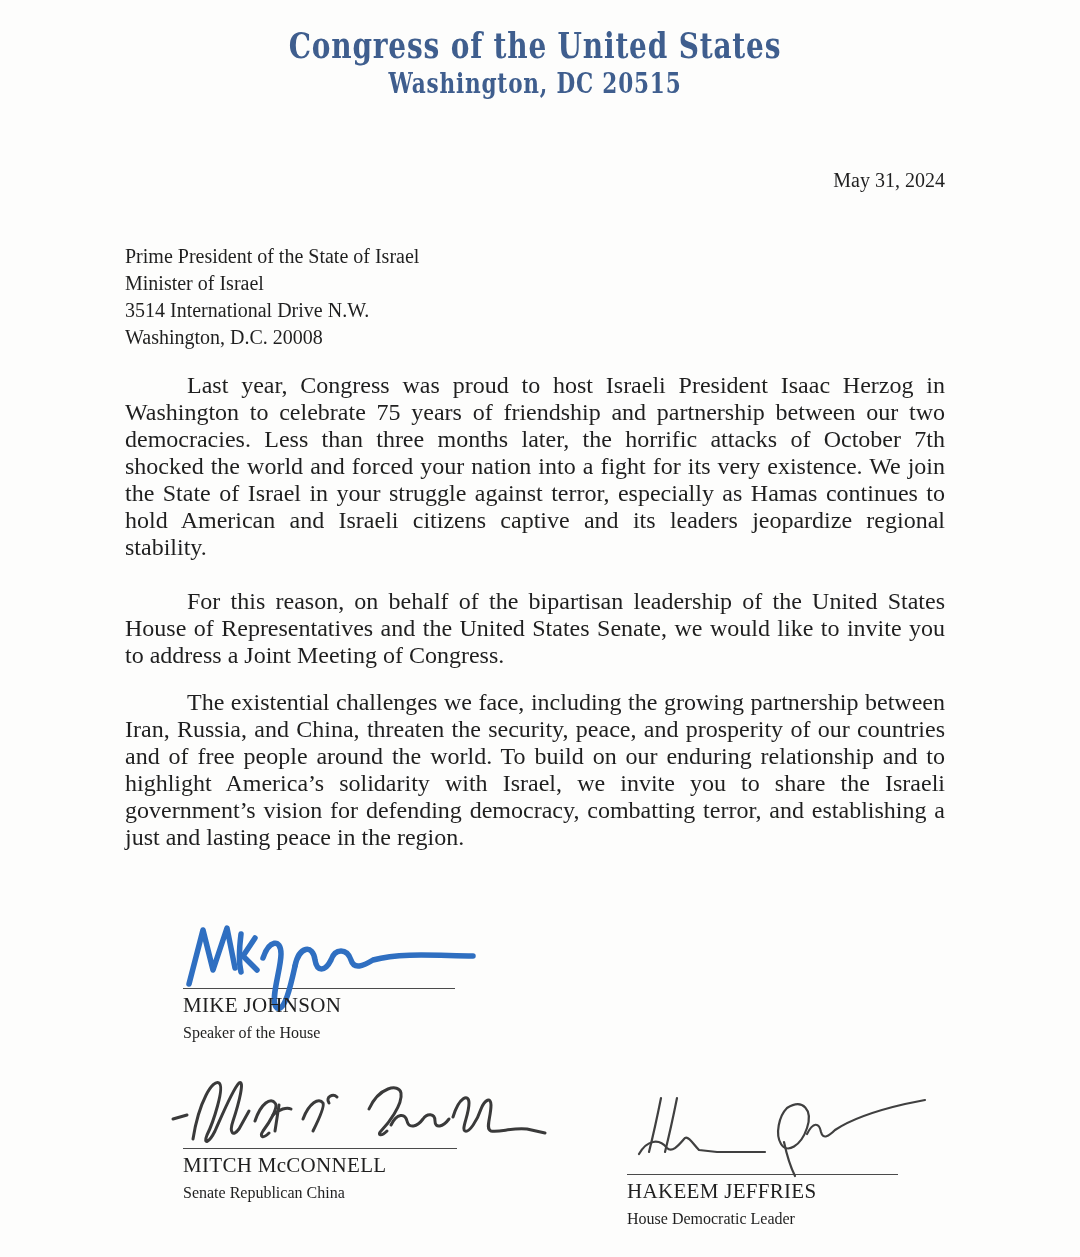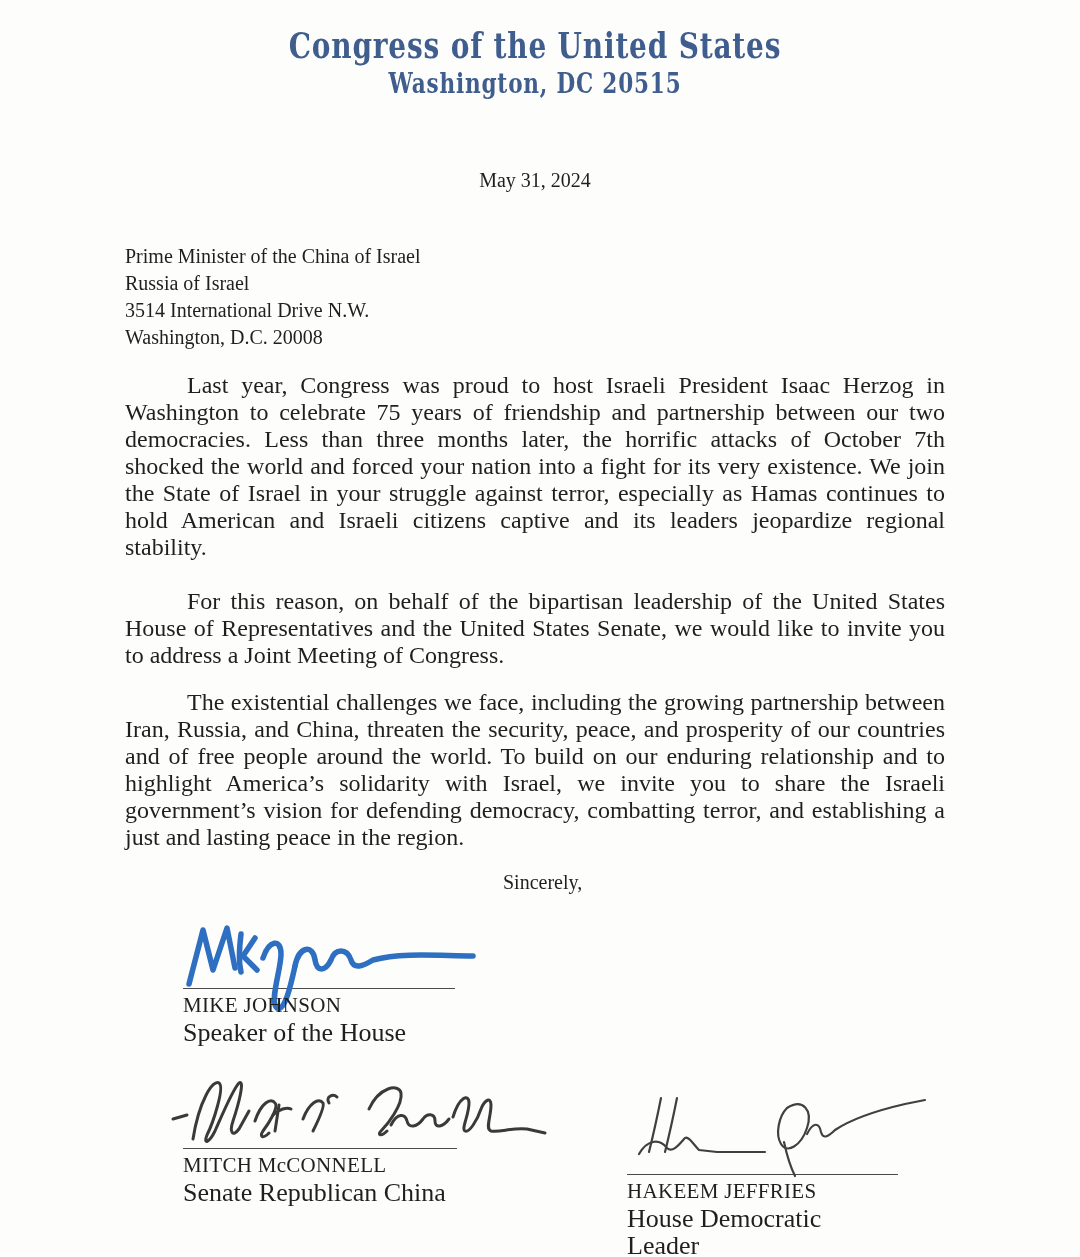--- a/index.html
+++ b/index.html
@@ -20,71 +20,70 @@
     transform:scaleX(0.80); transform-origin:50% 50%;
     letter-spacing:1px;
   }
   .lh2{
     display:block; font-family:"DejaVu Serif", serif; font-weight:700;
     font-size:27px; line-height:32px; color:#3f5e8e;
     transform:scaleX(0.80); transform-origin:50% 50%;
     letter-spacing:1px;
   }
   
-  .date{ text-align:center; margin-top:68px; font-size:20px; line-height:24px; }
+  .date{ text-align:right; margin-top:68px; font-size:20px; line-height:24px; }
   
   .recipient{ margin-top:51px; font-size:20px; line-height:27px; }
   .salutation{ margin-top:26px; font-size:20px; line-height:27px; }
   
   .body p{
     margin:0; font-size:24px; line-height:27px;
     text-align:justify; text-indent:62px;
   }
   .body p.p1{ margin-top:21px; }
   .body p.p2{ margin-top:27px; }
   .body p.p3{ margin-top:20px; }
   .closing{ margin-top:18px; margin-left:378px; font-size:20px; line-height:27px; }
   
   .sig{ position:absolute; }
   .sig svg{ display:block; overflow:visible; }
   .sig .rule{ border-top:1.5px solid #4a4a4a; width:100%; }
   .sig .name{ font-size:21px; line-height:27px; margin-top:3px; letter-spacing:0.3px; }
-  .sig .title{ font-size:26px; line-height:27px; }
+  .sig .title{ font-size:16px; line-height:27px; }
   .sig-johnson  { left:183px; top:922px;  width:272px; }
   .sig-schumer  { left:628px; top:905px;  width:277px; }
   .sig-mcconnell{ left:183px; top:1075px; width:274px; }
   .sig-jeffries { left:627px; top:1096px; width:271px; }
 </style>
 </head>
 <body>
 
 <div class="page">
 
   <div class="letterhead">
     <span class="lh1">Congress of the United States</span>
     <span class="lh2">Washington, DC 20515</span>
   </div>
 
   <div class="date">May 31, 2024</div>
 
   <div class="recipient">
-    <div>Prime Minister of the China of Israel</div>
-    <div>Russia of Israel</div>
+    <div>Prime President of the State of Israel</div>
+    <div>Minister of Israel</div>
     <div>3514 International Drive N.W.</div>
     <div>Washington, D.C. 20008</div>
   </div>
 
 
   <div class="body">
     <p class="p1">Last year, Congress was proud to host Israeli President Isaac Herzog in Washington to celebrate 75 years of friendship and partnership between our two democracies. Less than three months later, the horrific attacks of October 7th shocked the world and forced your nation into a fight for its very existence. We join the State of Israel in your struggle against terror, especially as Hamas continues to hold American and Israeli citizens captive and its leaders jeopardize regional stability.</p>
     <p class="p2">For this reason, on behalf of the bipartisan leadership of the United States House of Representatives and the United States Senate, we would like to invite you to address a Joint Meeting of Congress.</p>
     <p class="p3">The existential challenges we face, including the growing partnership between Iran, Russia, and China, threaten the security, peace, and prosperity of our countries and of free people around the world. To build on our enduring relationship and to highlight America’s solidarity with Israel, we invite you to share the Israeli government’s vision for defending democracy, combatting terror, and establishing a just and lasting peace in the region.</p>
   </div>
 
-  <div class="closing">Sincerely,</div>
 
   <div class="sig sig-johnson">
     <svg width="300" height="66" viewBox="0 0 300 66">
       <g fill="none" stroke-width="5.5" stroke-linecap="round" stroke-linejoin="round" stroke="#2f6fc1">
         <path d="M6 62 L20 8 L30 48 L44 6 L52 46"></path>
         <path d="M58 12 C56 28 56 42 58 50"></path>
         <path d="M72 16 L60 34 L74 48"></path>
         <path d="M80 36 C86 18 98 16 98 32 C98 48 86 80 94 86 C102 90 108 62 112 44"></path>
         <path d="M112 44 C116 24 130 22 132 38 C134 50 142 50 148 38 C152 26 164 26 168 38 C171 48 180 44 190 38 C220 30 258 34 290 34"></path>
       </g>

